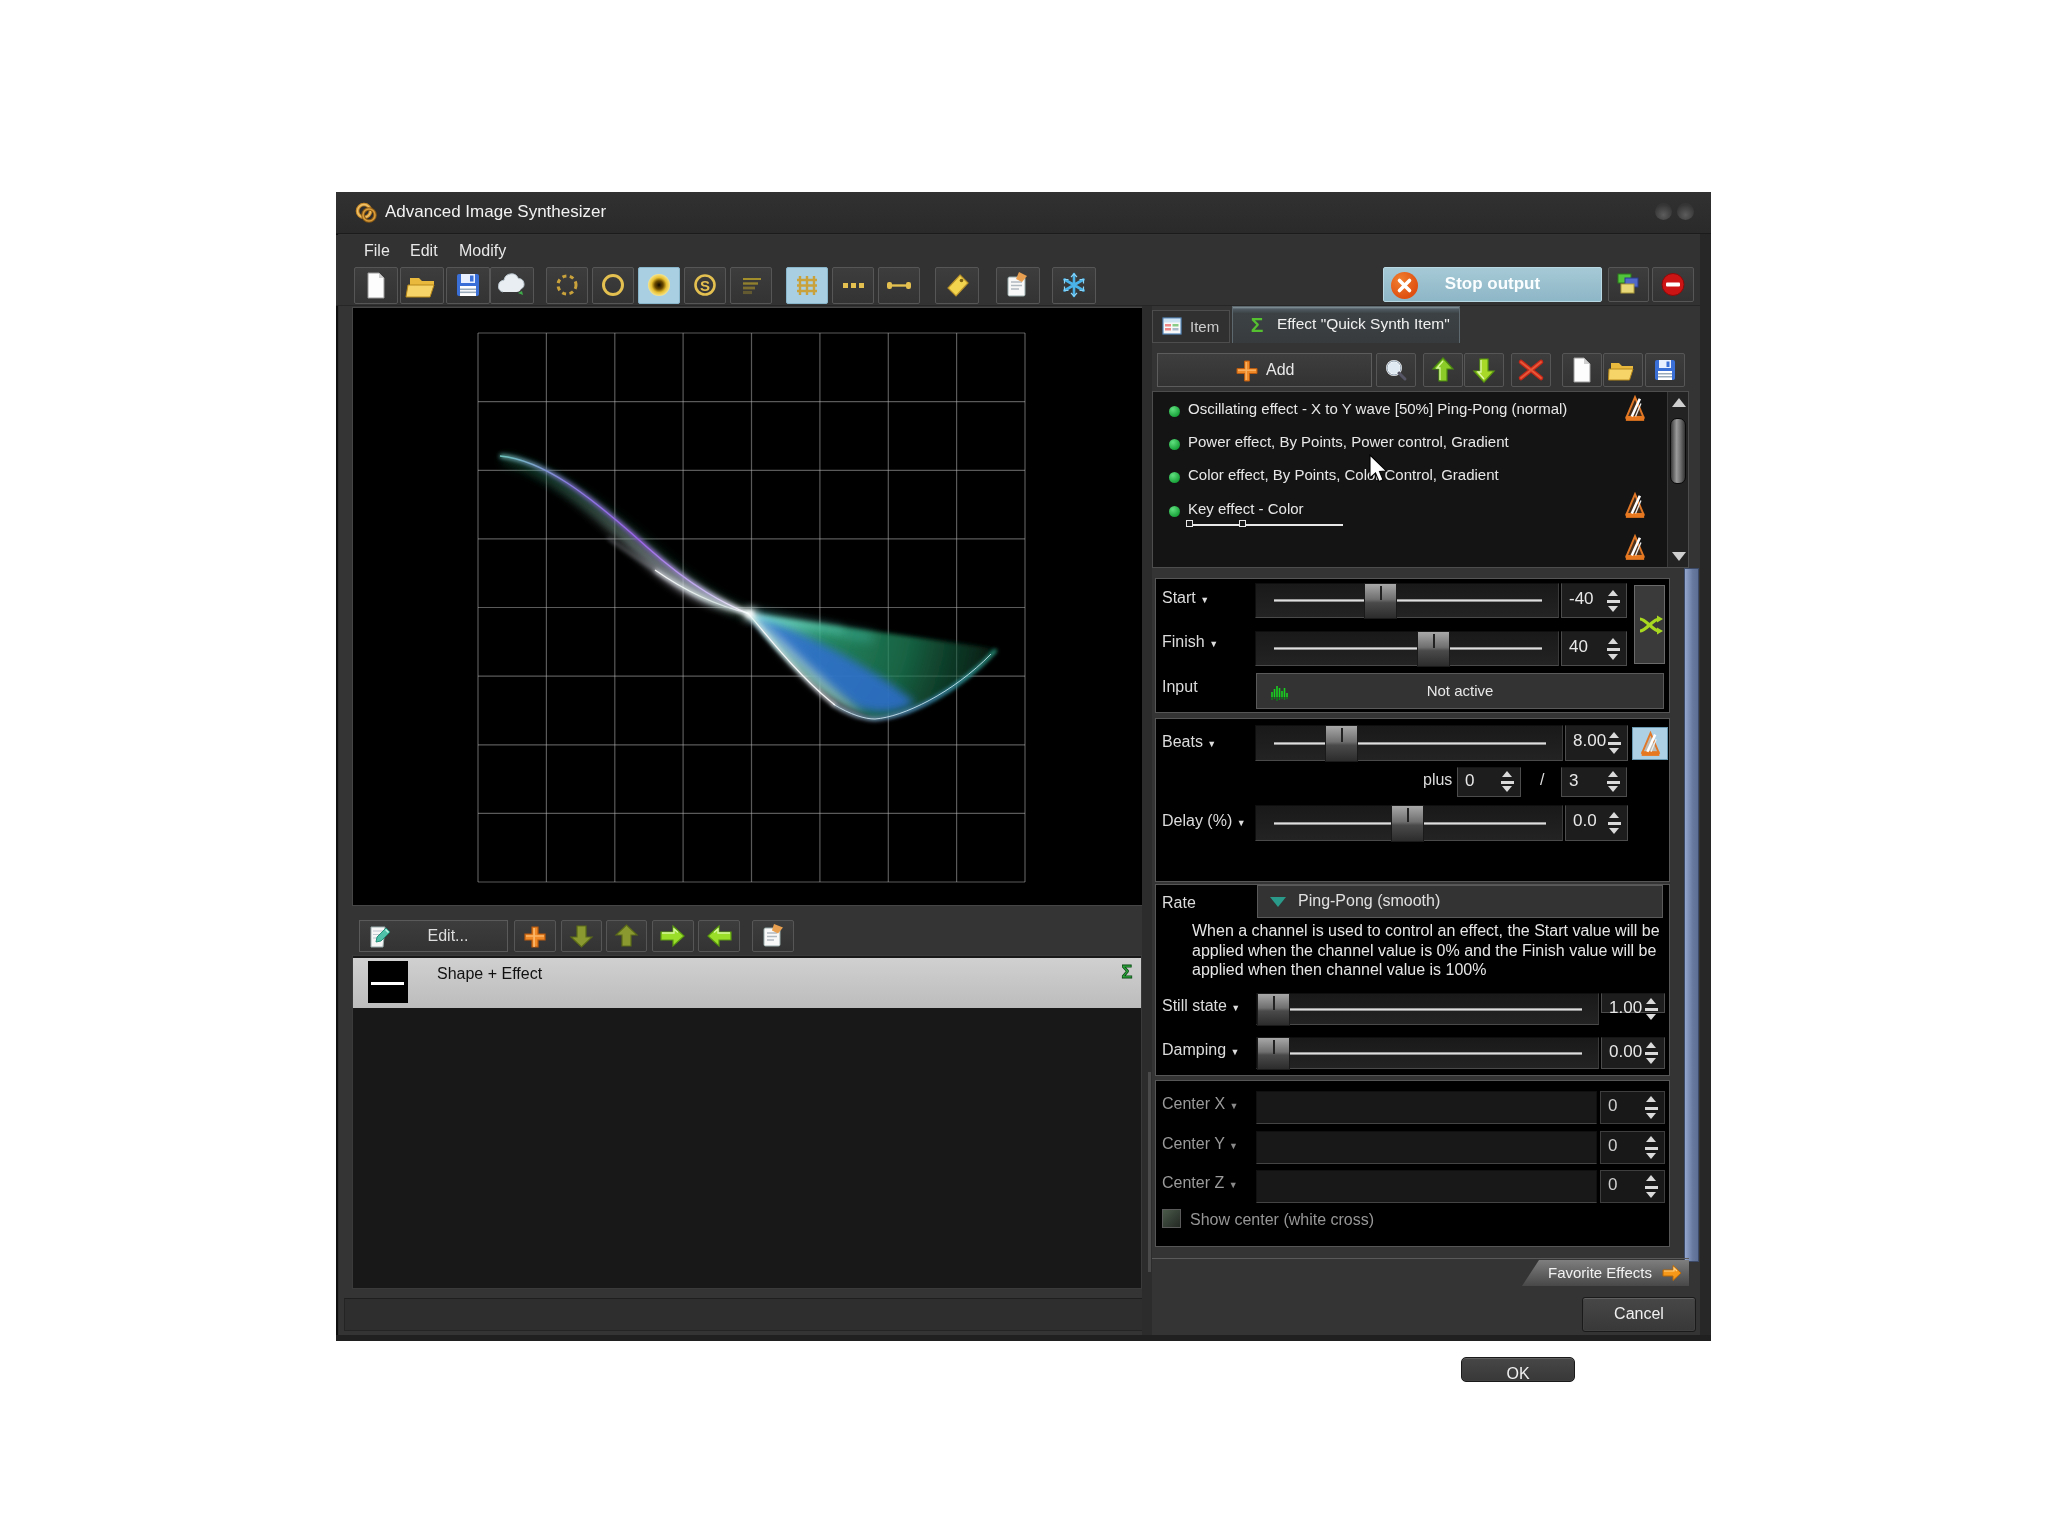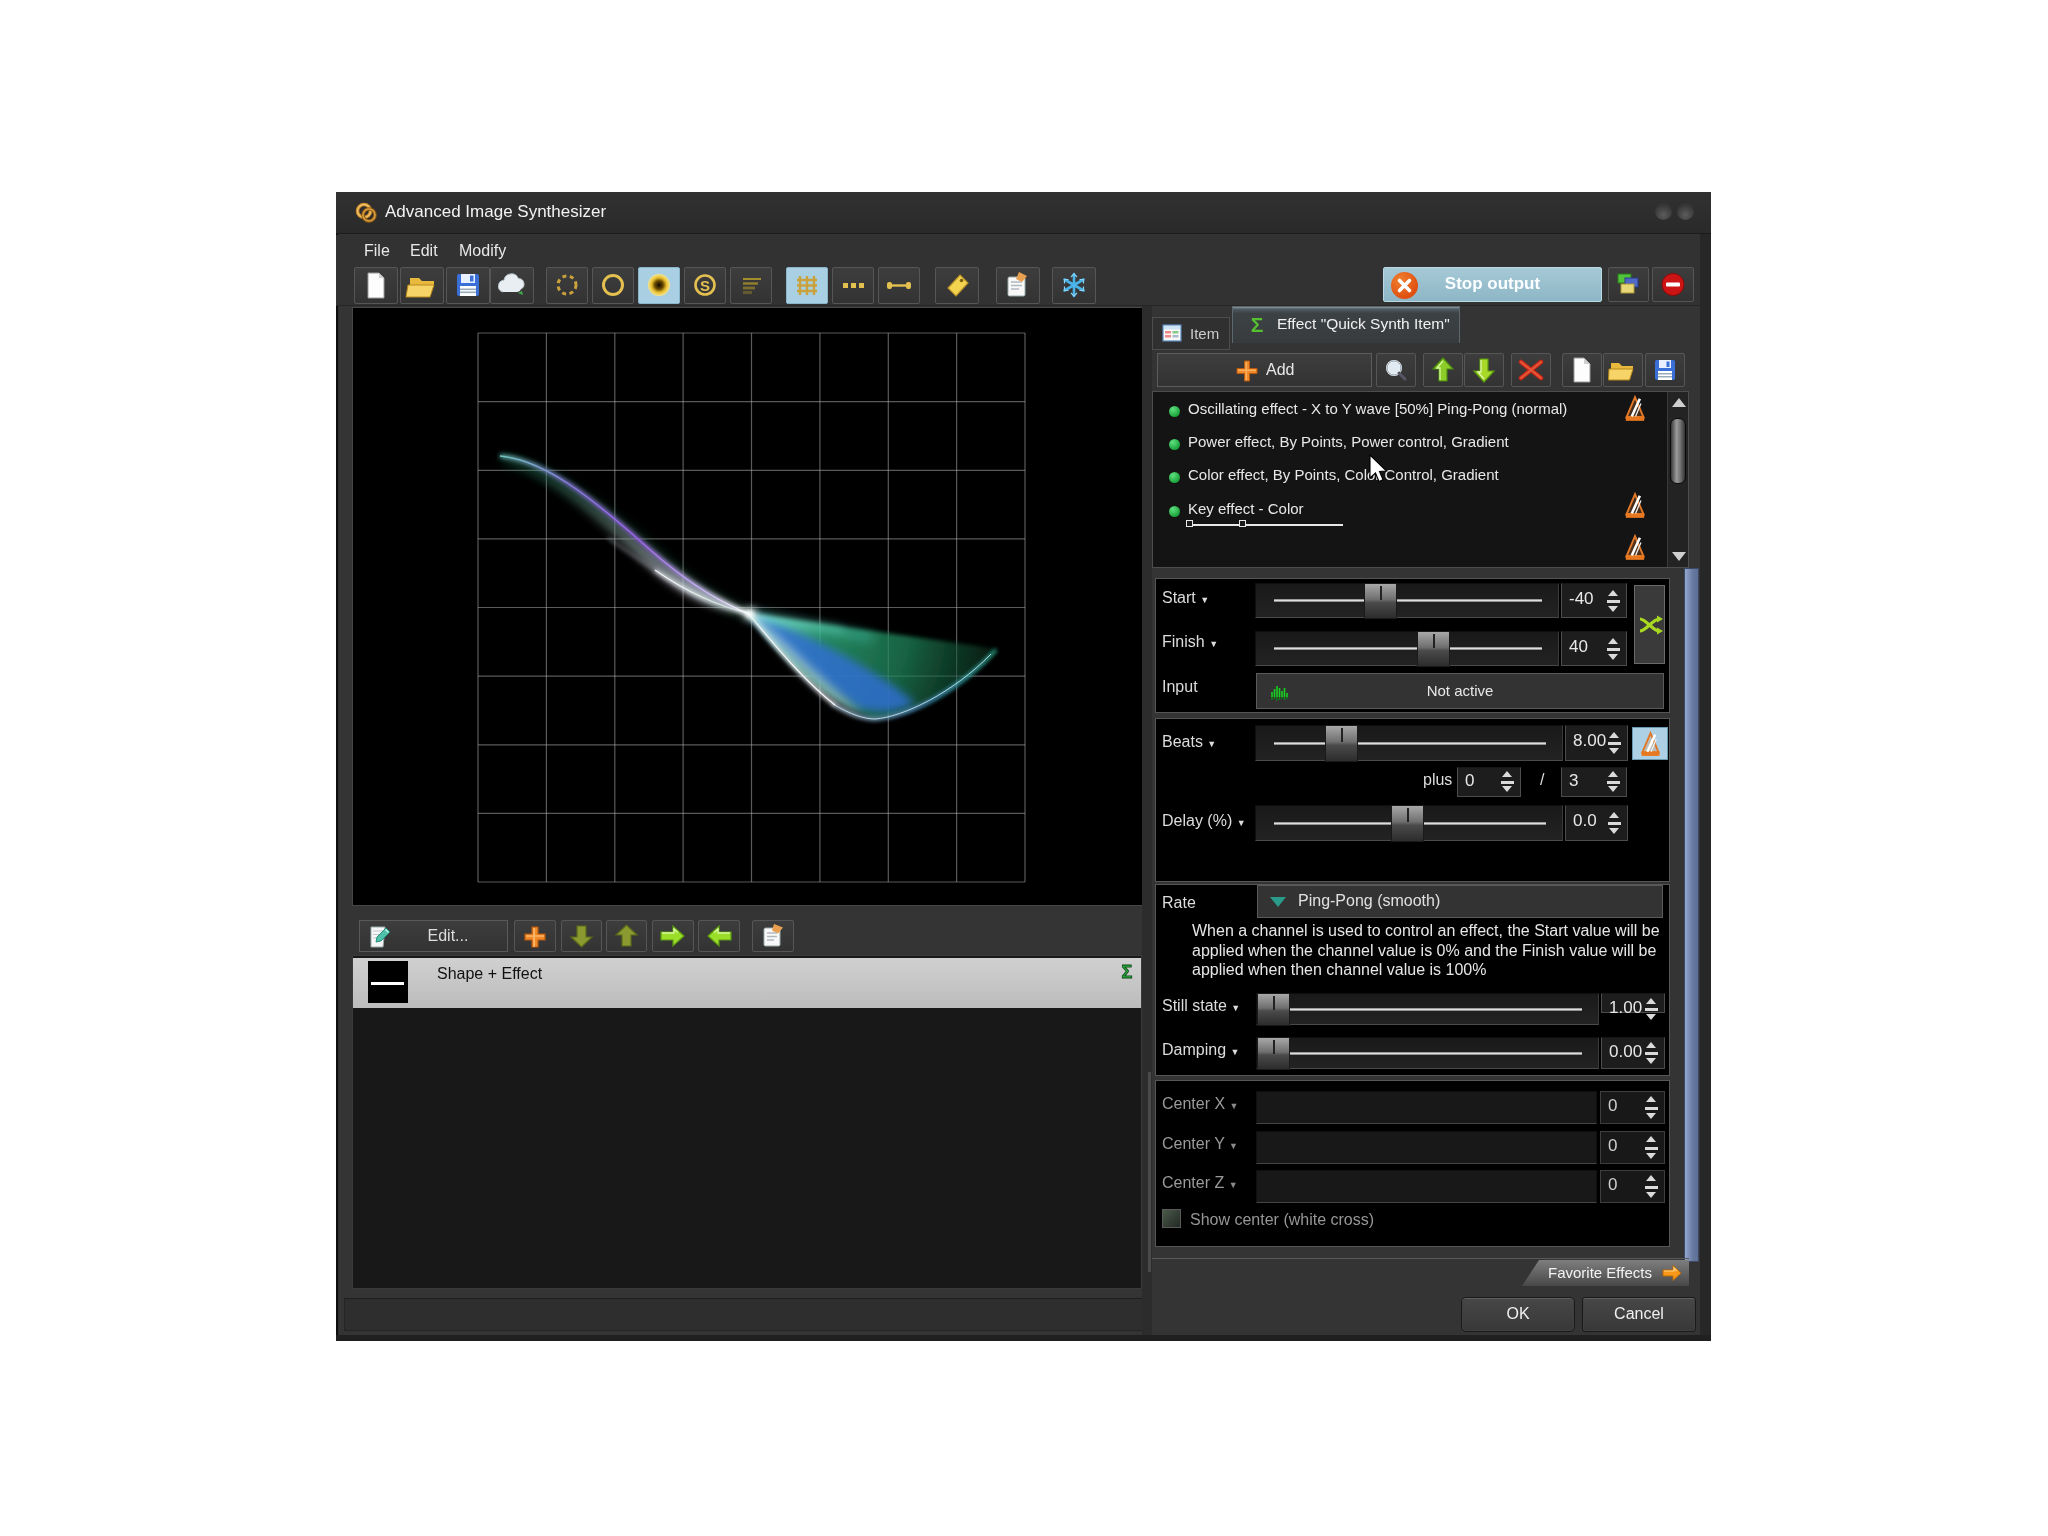--- a/index.html
+++ b/index.html
@@ -323,21 +323,21 @@
         </svg>
   </div>
 </div>
 
 <div class="abs" style="left:8px;top:1106px;width:804px;height:33px;background:#2e2e2e;border:1px solid #242424;border-top-color:#1e1e1e;"></div>
 
 <div class="abs" style="left:806px;top:114px;width:10px;height:1035px;background:#2c2c2c;"></div>
 <div class="abs" style="left:812px;top:880px;width:3px;height:200px;background:#4a4a4a;"></div>
 <div class="abs" style="left:816px;top:114px;width:552px;height:988px;background:#343434;"></div>
 
-<div class="abs" style="left:816px;top:118px;width:78px;height:33px;background:#303030;border:1px solid #4d4d4d;margin-top:7px;">
+<div class="abs" style="left:816px;top:118px;width:78px;height:33px;background:#303030;border:1px solid #4d4d4d;">
   <svg class="abs" style="left:9px;top:6px;" width="20" height="18" viewBox="0 0 20 18">
         <rect x="1" y="1" width="18" height="16" fill="#f8f8f8" stroke="#5588bb" stroke-width="1.2"></rect>
         <rect x="2" y="2" width="16" height="3.5" fill="#cde4f4"></rect>
         <rect x="3" y="7" width="6" height="2.5" fill="#e88"></rect>
         <rect x="10.5" y="7" width="6" height="2.5" fill="#8c8"></rect>
         <rect x="3" y="11" width="6" height="2.5" fill="#e88"></rect>
         <rect x="10.5" y="11" width="6" height="2.5" fill="#abc"></rect>
       </svg>
   <div class="abs" style="left:37px;top:7px;font-size:15px;color:#cccccc;">Item</div>
 </div>
@@ -614,21 +614,21 @@
 
 <div class="abs" style="left:816px;top:1066px;width:537px;height:1px;background:#5a5a5a;"></div>
 <div class="abs" style="left:1186px;top:1068px;width:167px;height:26px;background:linear-gradient(#7e7e7e,#484848);clip-path:polygon(17px 0,100% 0,100% 100%,0 100%);">
   <div class="abs" style="left:26px;top:4px;font-size:15px;color:#f2f2f2;">Favorite Effects</div>
   <svg class="abs" style="left:138px;top:3px;" width="24" height="20" viewBox="0 0 24 20">
         <path d="M3 7 h10 v-4.5 l8 7.5 -8 7.5 v-4.5 h-10 z" fill="#f89818" stroke="#b86808" stroke-width="1"></path>
         <path d="M4 8 h10 v-3 l3 3" fill="none" stroke="#ffd080" stroke-width="1.2"></path>
       </svg>
 </div>
 
-<div class="abs" style="left:1125px;top:1105px;width:114px;height:35px;background:linear-gradient(#474747,#383838);border:1px solid #1a1a1a;border-radius:5px;box-shadow:inset 0 1px 0 #606060,inset 0 0 0 1px #404040;">
+<div class="abs" style="left:1125px;top:1165px;width:114px;height:25px;background:linear-gradient(#474747,#383838);border:1px solid #1a1a1a;border-radius:5px;box-shadow:inset 0 1px 0 #606060,inset 0 0 0 1px #404040;">
   <div class="abs" style="left:0;top:7px;width:100%;text-align:center;font-size:16px;color:#f0f0f0;">OK</div>
 </div>
 <div class="abs" style="left:1246px;top:1105px;width:114px;height:35px;background:linear-gradient(#474747,#383838);border:1px solid #1a1a1a;border-radius:3px;box-shadow:inset 0 1px 0 #606060,inset 0 0 0 1px #404040;">
   <div class="abs" style="left:0;top:7px;width:100%;text-align:center;font-size:16px;color:#f0f0f0;">Cancel</div>
 </div>
 <div class="abs" style="left:1364px;top:42px;width:11px;height:1107px;background:#272727;"></div>
 <div class="abs" style="left:0px;top:1143px;width:1375px;height:6px;background:#202020;"></div>
 </div>
 
 </body></html>

